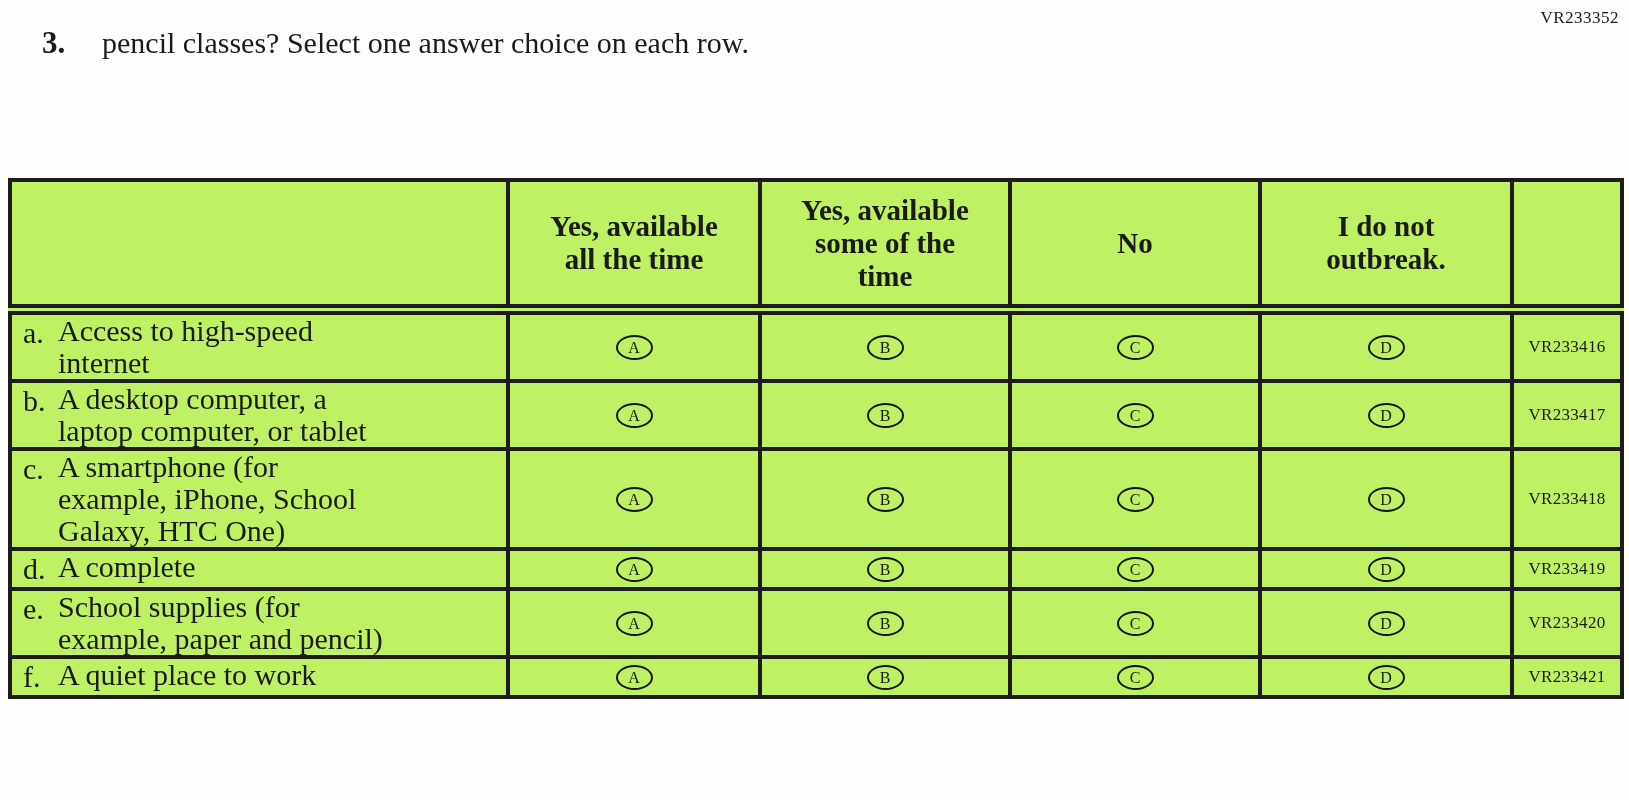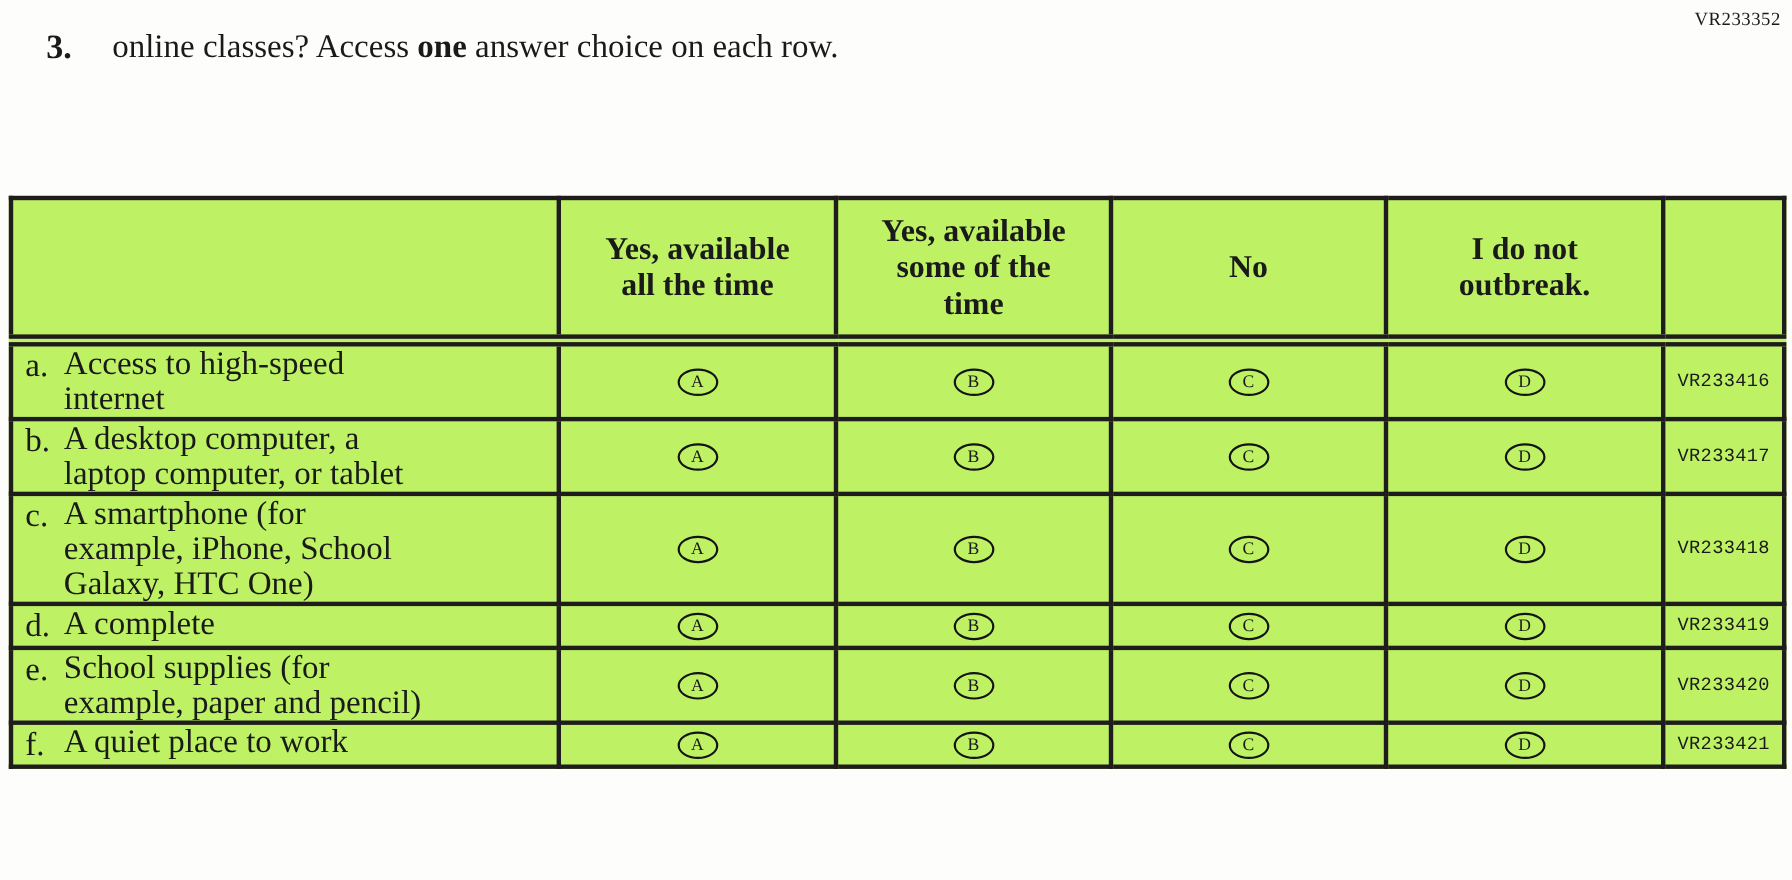--- a/index.html
+++ b/index.html
@@ -36,21 +36,21 @@
     font-size: 31px;
     line-height: 38px;
     width: 60px;
     flex: 0 0 60px;
   }
   .q-text {
     font-size: 30px;
     line-height: 38px;
     white-space: nowrap;
   }
-  .q-text b { font-weight: bold; }
+  .q-text b { font-weight: normal; }
 
   
   table.grid {
     position: absolute;
     top: 178px;
     left: 8px;
     width: 1612px;
     border-collapse: collapse;
     table-layout: fixed;
     background: #bef264;
@@ -97,34 +97,33 @@
     line-height: 21px;
     text-align: center;
     vertical-align: middle;
     cursor: pointer;
   }
   td.code-cell {
     text-align: center;
     font-size: 17px;
     letter-spacing: 0.3px;
     padding: 5px 0;
-    font-family: Liberation Mono, monospace;
   }
 </style>
 </head>
 <body>
 
 <div class="page">
 
   <div class="form-code">VR233352</div>
 
   <div class="question">
     <div class="q-number">3.</div>
     <div class="q-text">
-      <div><span>online classes? Access </span><b>one</b><span> answer choice on each row.</span></div>
+      <div><span>pencil classes? Select </span><b>one</b><span> answer choice on each row.</span></div>
     </div>
   </div>
 
   <table class="grid">
     <colgroup>
       <col style="width:498px">
       <col style="width:252px">
       <col style="width:250px">
       <col style="width:250px">
       <col style="width:252px">

